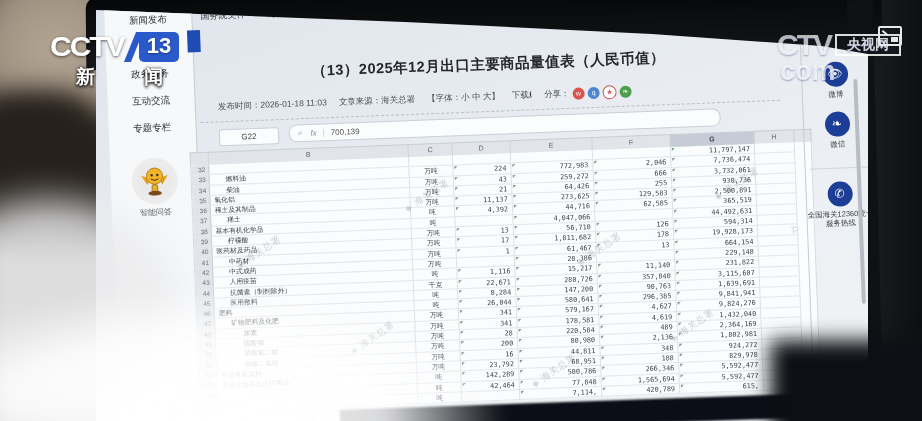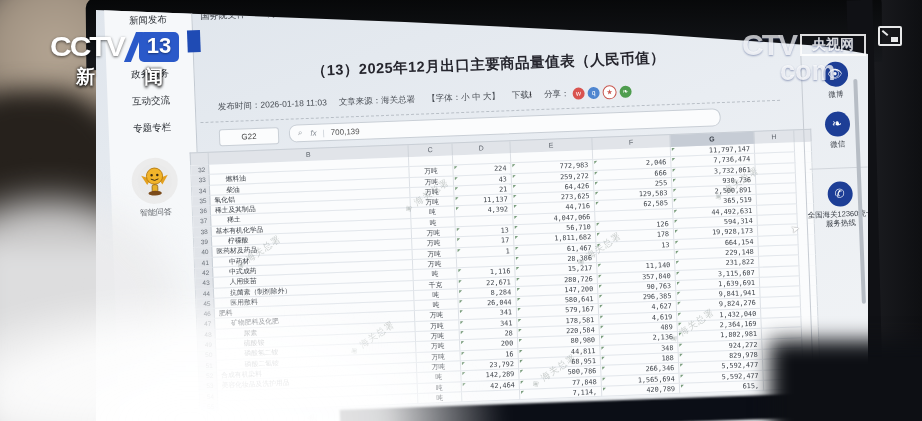--- a/index.html
+++ b/index.html
@@ -108,21 +108,21 @@
   .cctv .word{font-size:30px;font-weight:bold;color:#fff;letter-spacing:-2px;
     text-shadow:0 1px 3px rgba(0,0,0,.6);transform:scaleY(.92);}
   .cctv .slash{width:7px;height:30px;background:#2a59c9;transform:skewX(-22deg);margin:0 2px 0 6px;}
   .cctv .n13{background:#2a59c9;color:#fff;font-size:22px;font-weight:bold;border-radius:5px;
     padding:1px 8px 3px 8px;text-shadow:0 1px 2px rgba(0,0,0,.4);}
   .cctv-sub{position:absolute;left:76px;top:64px;font-size:19px;font-weight:bold;color:#fff;
     letter-spacing:22px;text-shadow:0 0 3px #000,0 2px 3px rgba(0,0,0,.8);z-index:100;text-align:right;}
   .wm{position:absolute;left:742px;top:28px;z-index:100;color:rgba(255,255,255,.82);
     text-shadow:0 1px 2px rgba(40,60,120,.5);}
   .wm .row1{display:flex;align-items:center;gap:4px;}
-  .wm .cc{font-size:30px;font-weight:bold;letter-spacing:-2px;opacity:.85;}
+  .wm .cc{font-size:30px;font-weight:bold;letter-spacing:-2px;opacity:.85;margin-left:35px;}
   .wm .box{border:2px solid rgba(255,255,255,.85);font-size:14px;font-weight:bold;padding:0 10px;}
   .wm .com{font-size:27px;font-weight:bold;margin:-6px 0 0 38px;opacity:.9;}
   .pip{position:absolute;left:878px;top:26px;width:20px;height:16px;border:2px solid #e8e9ea;
     border-radius:2px;z-index:100;}
   .pip:after{content:"";position:absolute;right:2px;bottom:2px;width:7px;height:5px;background:#e8e9ea;}
   .pip:before{content:"";position:absolute;left:3px;top:2px;width:7px;height:2px;background:#e8e9ea;
     transform:rotate(40deg);transform-origin:0 0;}
 </style>
 </head>
 <body>

